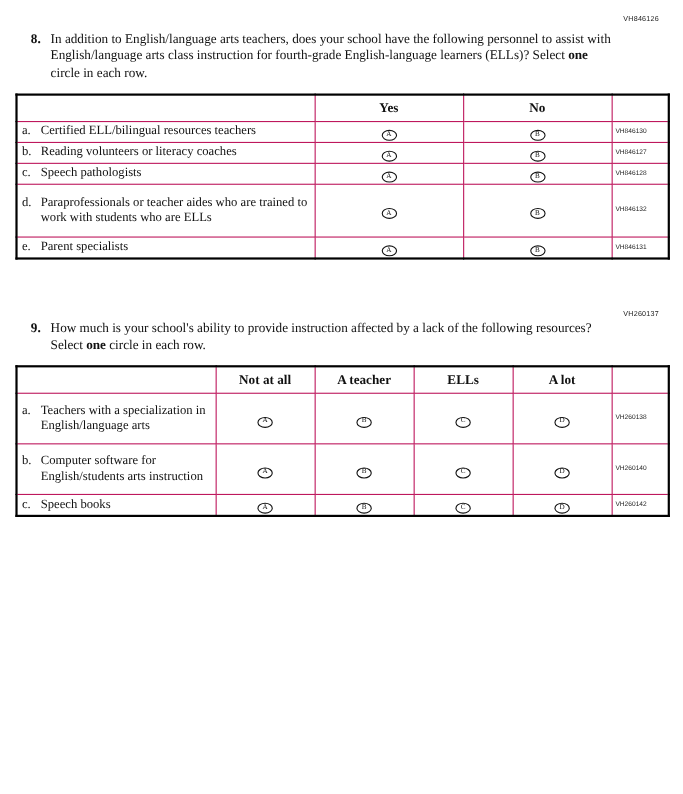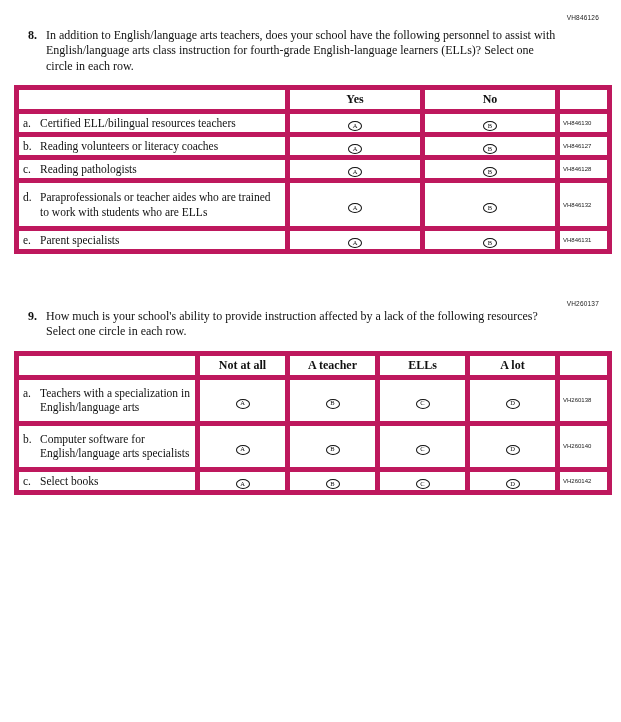--- a/index.html
+++ b/index.html
@@ -17,25 +17,25 @@
   }
   .top-code { position:absolute; top:14px; right:22px; }
 
   .question { display:flex; margin-left:28px; margin-right:36px; }
   .q8-block { padding-top:28px; }
   .q9-code-line { margin-top:46px; margin-right:22px; text-align:right; }
   .q9-block { margin-top:2px; }
 
   .qnum { font-weight:bold; width:18px; flex:none; font-size:12px; line-height:1.28; }
   .qtext { font-size:12px; line-height:1.28; width:512px; }
-  .qtext b { font-weight:normal; }
+  .qtext b { font-weight:bold; }
 
   table { border-collapse:collapse; table-layout:fixed; margin-left:14px; border:2px solid #000; }
   .qtable { margin-top:11px; width:593px; }
-  th, td { border:5px solid #be185d; }
+  th, td { border:1px solid #be185d; }
   th { font-size:12px; font-weight:bold; text-align:center; height:24px; vertical-align:middle; }
 
   col.stub1   { width:271px; }
   col.opt1    { width:135px; }
   col.stub2   { width:181px; }
   col.opt2    { width:90px; }
   col.codecol { width:52px; }
 
   tr.h18 { height:18px; }
   tr.h46 { height:46px; }
@@ -117,21 +117,21 @@
             </span></td>
         <td class="opt-cell"><span class="oval">
               <span>B</span>
             </span></td>
         <td class="code-cell">VH846127</td>
       </tr>
       <tr class="h18">
         <td class="label-cell">
           <div class="rowlabel">
               <span class="ltr">c.</span>
-              <span class="txt">Reading pathologists</span>
+              <span class="txt">Speech pathologists</span>
             </div>
         </td>
         <td class="opt-cell"><span class="oval">
               <span>A</span>
             </span></td>
         <td class="opt-cell"><span class="oval">
               <span>B</span>
             </span></td>
         <td class="code-cell">VH846128</td>
       </tr>
@@ -215,42 +215,42 @@
             </span></td>
         <td class="opt-cell"><span class="oval">
               <span>D</span>
             </span></td>
         <td class="code-cell">VH260138</td>
       </tr>
       <tr class="h46">
         <td class="label-cell">
           <div class="rowlabel">
               <span class="ltr">b.</span>
-              <span class="txt">Computer software for English/language arts specialists</span>
+              <span class="txt">Computer software for English/students arts instruction</span>
             </div>
         </td>
         <td class="opt-cell"><span class="oval">
               <span>A</span>
             </span></td>
         <td class="opt-cell"><span class="oval">
               <span>B</span>
             </span></td>
         <td class="opt-cell"><span class="oval">
               <span>C</span>
             </span></td>
         <td class="opt-cell"><span class="oval">
               <span>D</span>
             </span></td>
         <td class="code-cell">VH260140</td>
       </tr>
       <tr class="h18">
         <td class="label-cell">
           <div class="rowlabel">
               <span class="ltr">c.</span>
-              <span class="txt">Select books</span>
+              <span class="txt">Speech books</span>
             </div>
         </td>
         <td class="opt-cell"><span class="oval">
               <span>A</span>
             </span></td>
         <td class="opt-cell"><span class="oval">
               <span>B</span>
             </span></td>
         <td class="opt-cell"><span class="oval">
               <span>C</span>

